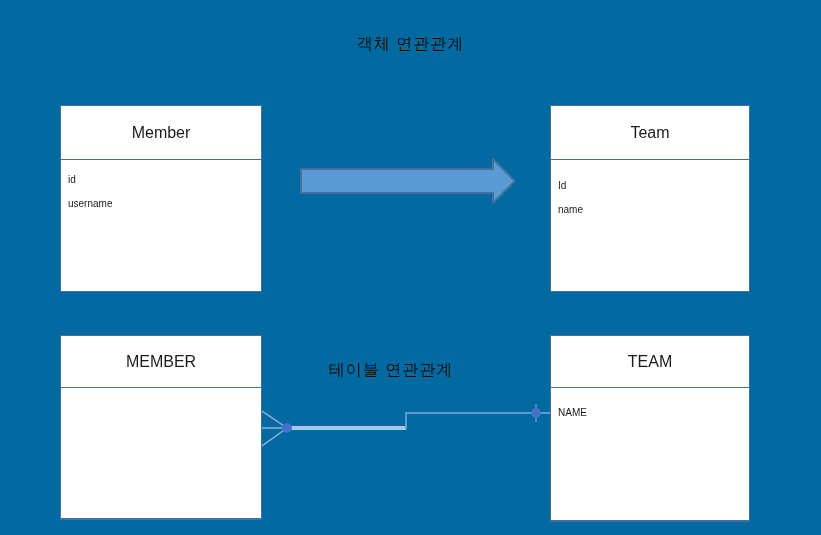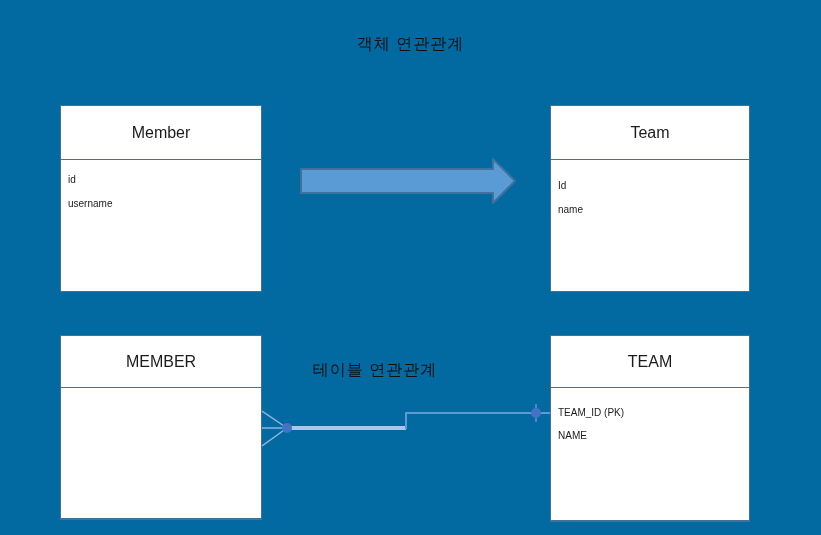--- a/index.html
+++ b/index.html
@@ -14,21 +14,21 @@
   .diagram-title {
     position:absolute;
     left:0; width:100%;
     text-align:center;
     font-size:16px;
     letter-spacing:1px;
     color:#111;
   }
   .title-object { top:34px; }
   .title-table {
-    left:275px; width:200px; top:360px;
+    left:291px; width:200px; top:360px;
   }
   .entity {
     position:absolute;
     background:#ffffff;
     border:1.5px solid #41719C;
     box-sizing:border-box;
   }
   .entity.thick-bottom { border-bottom-width:2.5px; }
   .entity-header {
     display:flex; align-items:center; justify-content:center;
@@ -80,21 +80,20 @@
     </div>
   </div>
 
   <div class="entity thick-bottom" style="left:60px; top:335px; width:202px; height:185px;">
     <div class="entity-header" style="height:52px;">MEMBER</div>
   </div>
 
   <div class="entity thick-bottom" style="left:550px; top:335px; width:200px; height:187px;">
     <div class="entity-header" style="height:52px;">TEAM</div>
     <div class="entity-fields" style="padding-top:13px; line-height:23px;">
-      <div>TEAM_ID (PK)</div>
       <div>NAME</div>
     </div>
   </div>
 
   <svg class="abs-svg" style="left:262px; top:395px;" width="288" height="55" viewBox="0 0 288 55">
 
     <g stroke="#8FB4DC" stroke-width="1.5" fill="none">
       <line x1="0" y1="16" x2="25" y2="33"></line>
       <line x1="0" y1="33" x2="25" y2="33"></line>
       <line x1="0" y1="51" x2="25" y2="33"></line>

